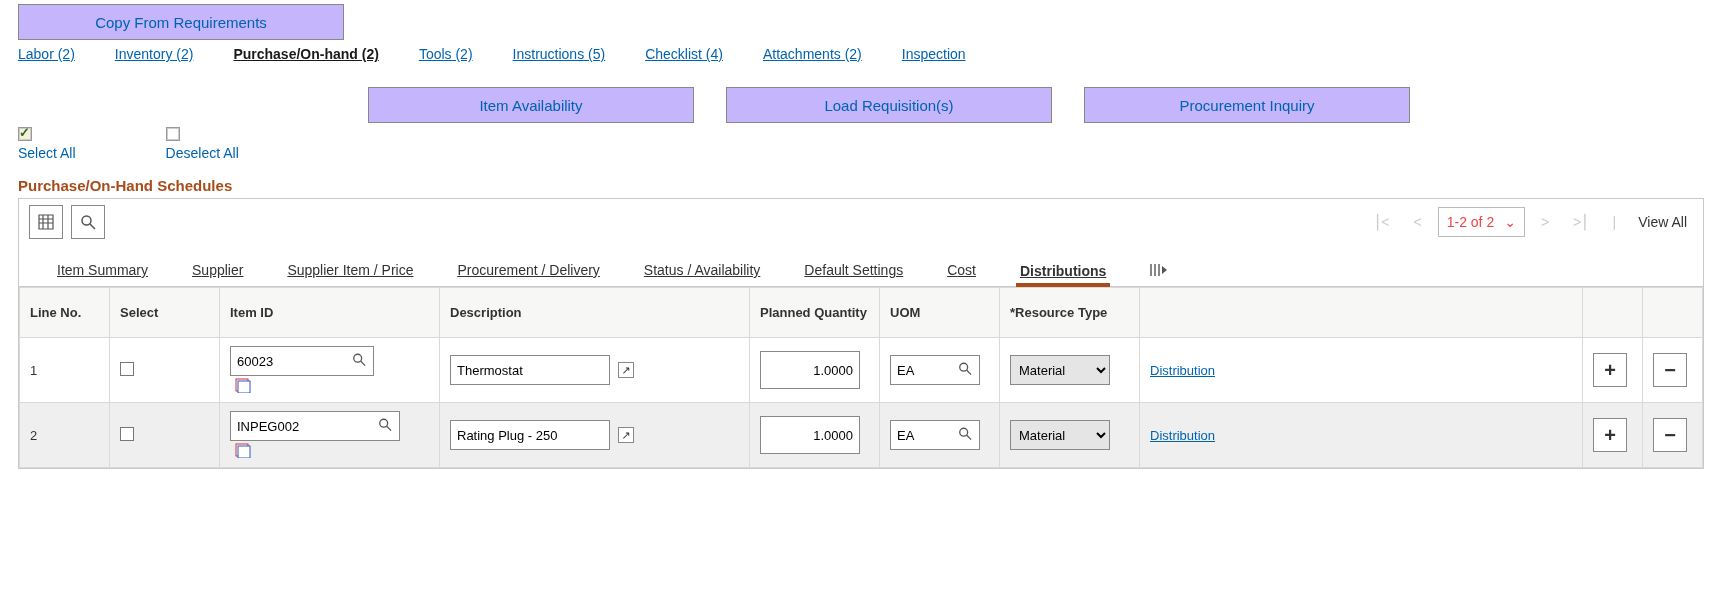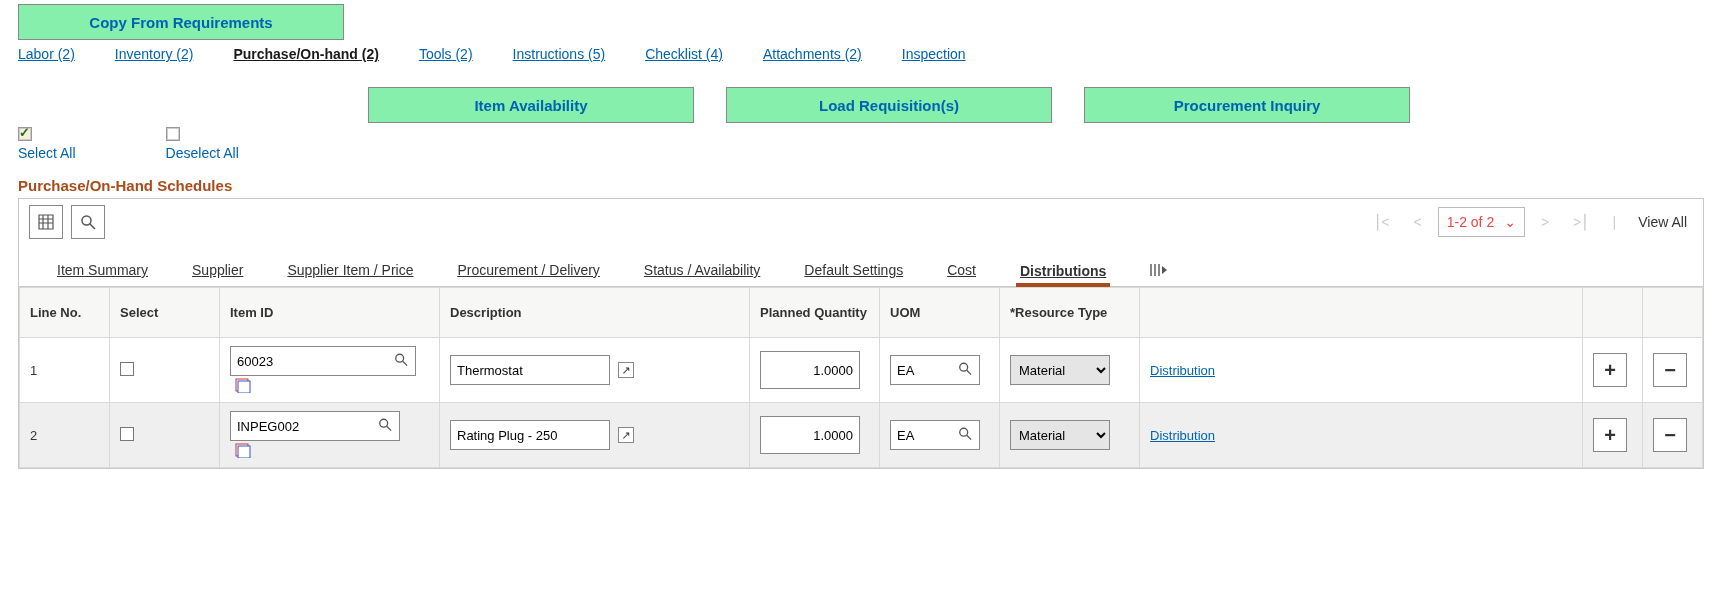--- a/index.html
+++ b/index.html
@@ -10,27 +10,26 @@
     font-size: 14px;
     color: #333;
     background: #fff;
   }
   a, .link { color: #0063b1; text-decoration: underline; cursor: pointer; }
   .btn {
     display: inline-flex;
     align-items: center;
     justify-content: center;
     border: 1px solid #888;
-    background: #86efac;
+    background: #c4b5fd;
     color: #0063b1;
     font-size: 15px;
     height: 36px;
     padding: 0 18px;
     cursor: pointer;
-    font-weight: bold;
   }
   .btn-wide { width: 326px; }
   .top-btn { height: 36px; }
 
   .tab-row {
     display: flex;
     gap: 40px;
     padding: 6px 0 10px 0;
     align-items: center;
   }
@@ -298,21 +297,21 @@
         <th></th>
         <th></th>
       </tr>
     </thead>
     <tbody>
 
       <tr>
         <td class="c-right">1</td>
         <td class="c-center"><span class="row-chk"></span></td>
         <td>
-          <div class="txtwrap" style="width:186px">
+          <div class="txtwrap" style="width:144px">
             <input class="txtin" value="60023" style="">
             <span class="mag">
               <svg width="14" height="14" viewBox="0 0 16 16">
                   <circle cx="6.5" cy="6.5" r="4.5" fill="none" stroke="#555" stroke-width="1.5"></circle>
                   <line x1="10" y1="10" x2="15" y2="15" stroke="#555" stroke-width="1.5"></line>
                 </svg>
             </span>
           </div>
           <span class="rel-ic" style="margin-left:4px; vertical-align:middle;">
             <svg viewBox="0 0 16 16">

